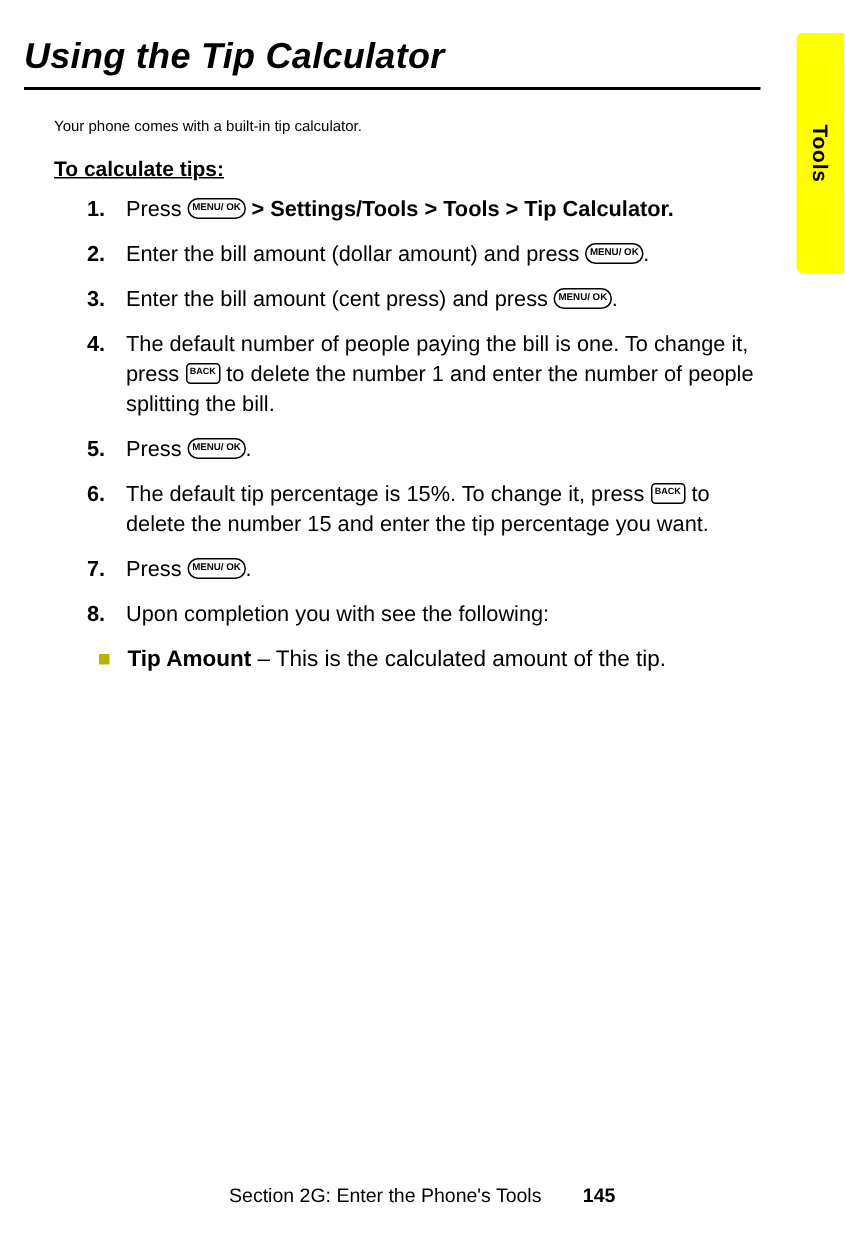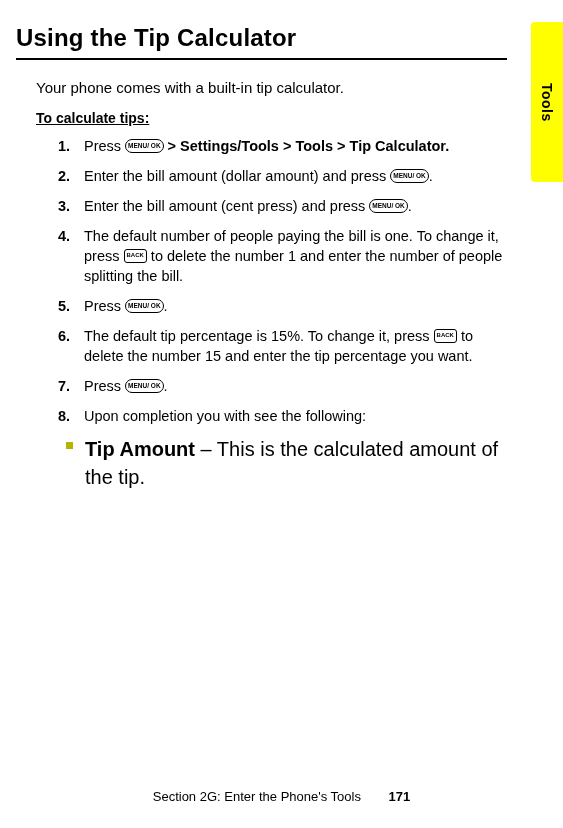--- a/index.html
+++ b/index.html
@@ -36,29 +36,30 @@
     padding: 24px 56px 0 16px;
   }
   .title-block {
     margin-bottom: 2px;
   }
   .title {
     font-size: 24px;
     font-weight: bold;
     letter-spacing: 0.2px;
     margin-bottom: 6px;
+    font-style: italic;
   }
   .hr {
     border: none;
     border-top: 2px solid #000;
     margin-bottom: 18px;
   }
   .intro {
     margin-left: 20px;
-    font-size: 15px;
+    font-size: 10px;
     line-height: 1.35;
     margin-bottom: 12px;
   }
   .sub {
     margin-left: 20px;
     font-size: 14px;
     font-weight: bold;
     margin-bottom: 10px;
     text-decoration: underline;
   }
@@ -102,21 +103,21 @@
     min-width: 22px;
   }
   .results {
     margin-left: 50px;
     list-style: none;
     margin-top: 2px;
   }
   .result-item {
     display: flex;
     margin-bottom: 8px;
-    font-size: 20px;
+    font-size: 15px;
     line-height: 1.38;
   }
   .bullet {
     width: 7px;
     height: 7px;
     background: #b5b500;
     margin-top: 6px;
     margin-right: 12px;
     flex-shrink: 0;
   }
@@ -223,14 +224,14 @@
       <span class="result-body">
         <span class="bold">Tip Amount</span><span> – This is the calculated amount of the tip.</span>
       </span>
     </li>
   </ul>
 
 </div>
 
 <div class="footer">
   <span>Section 2G: Enter the Phone's Tools</span>
-  <span class="pagenum">171</span>
+  <span class="pagenum">145</span>
 </div>
 
 </body></html>

